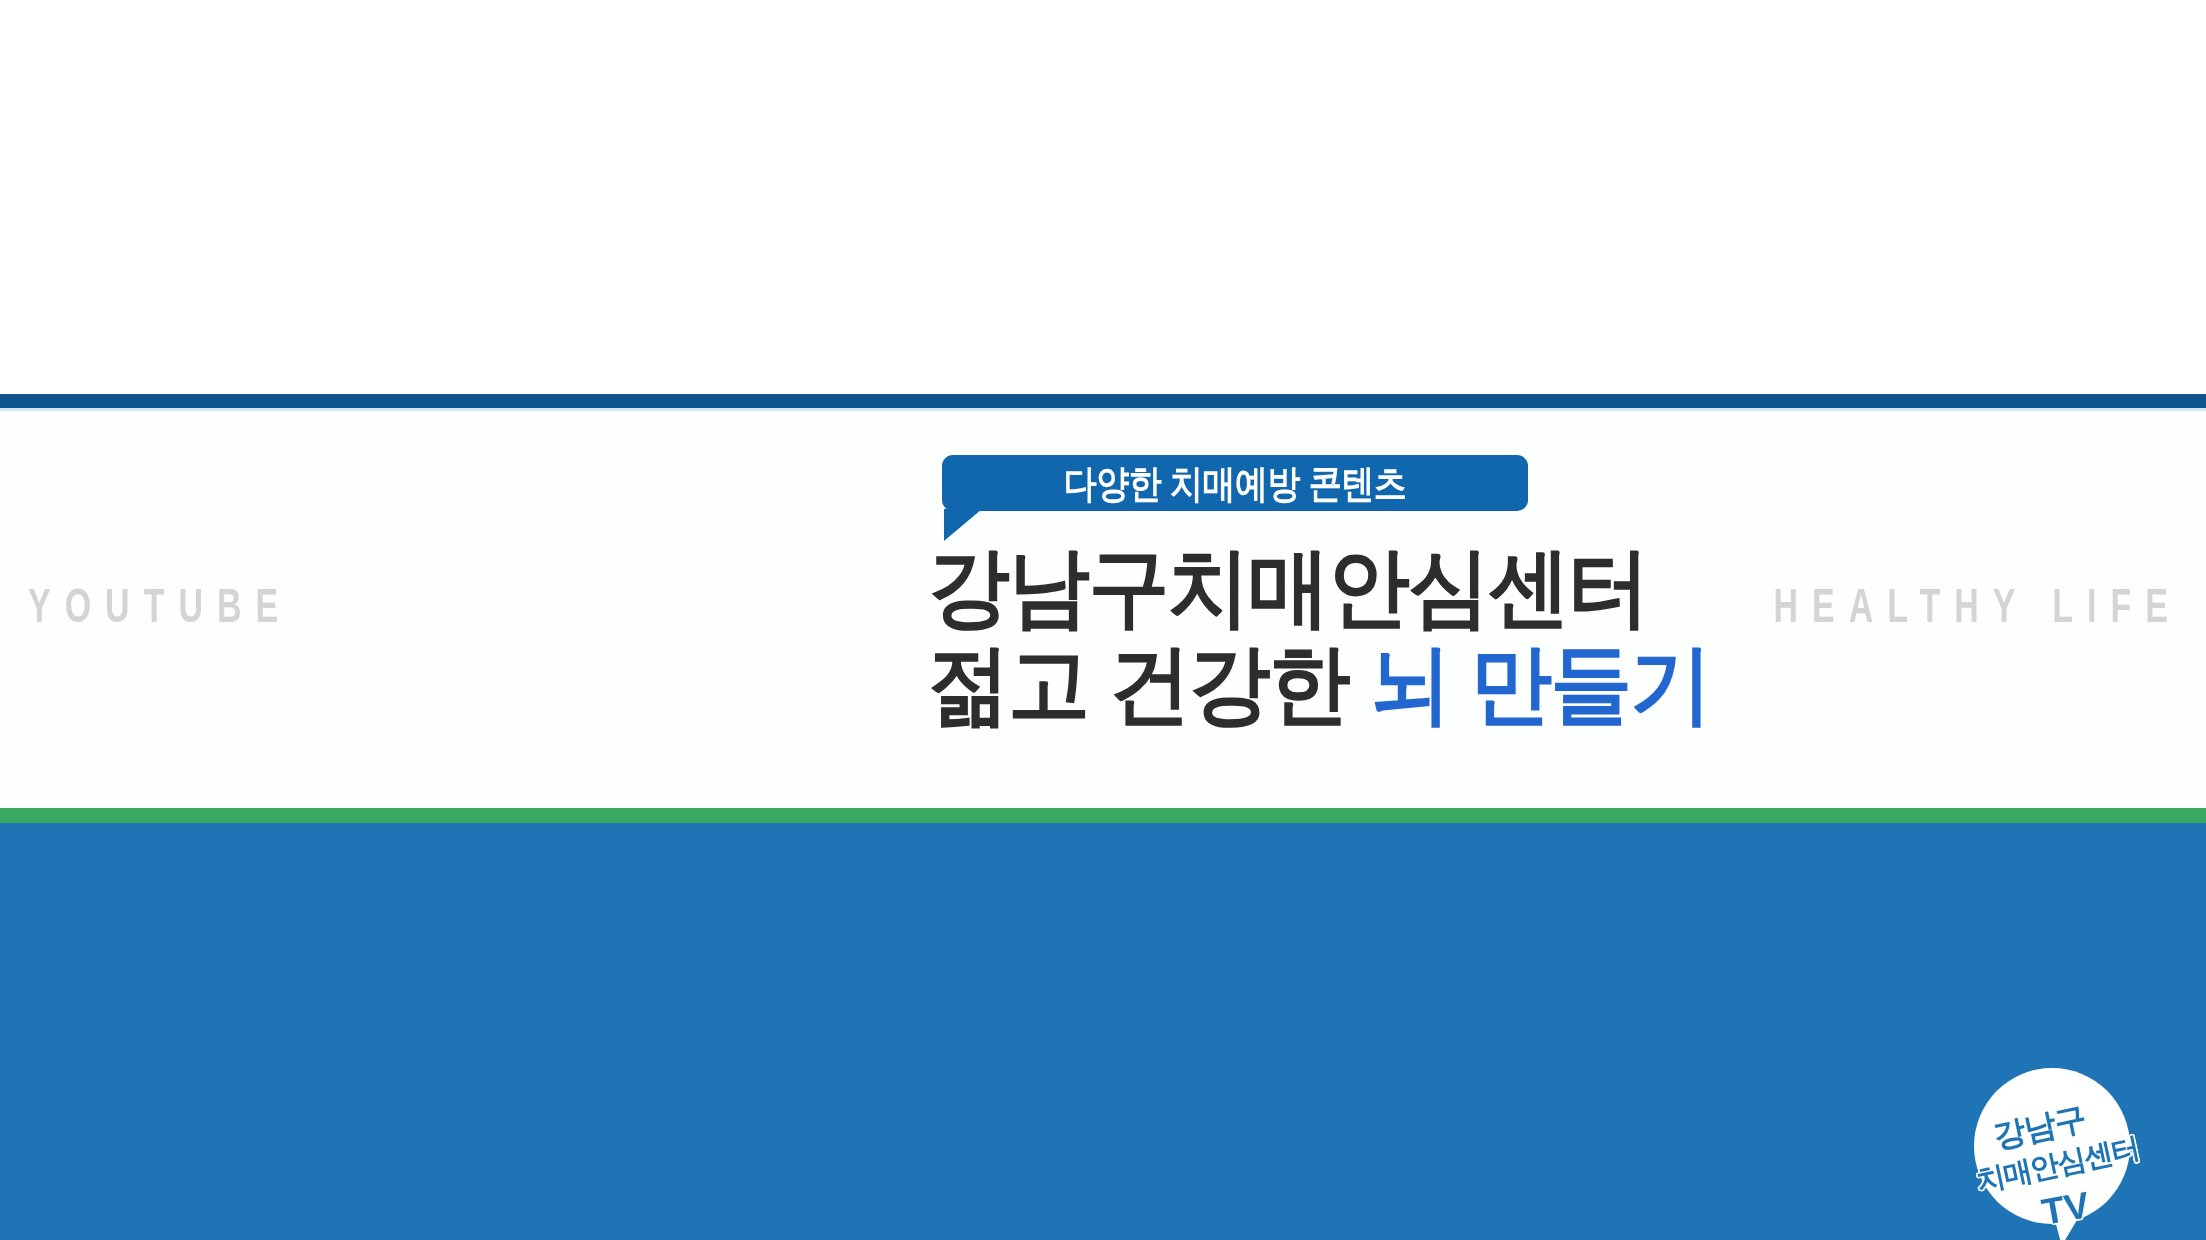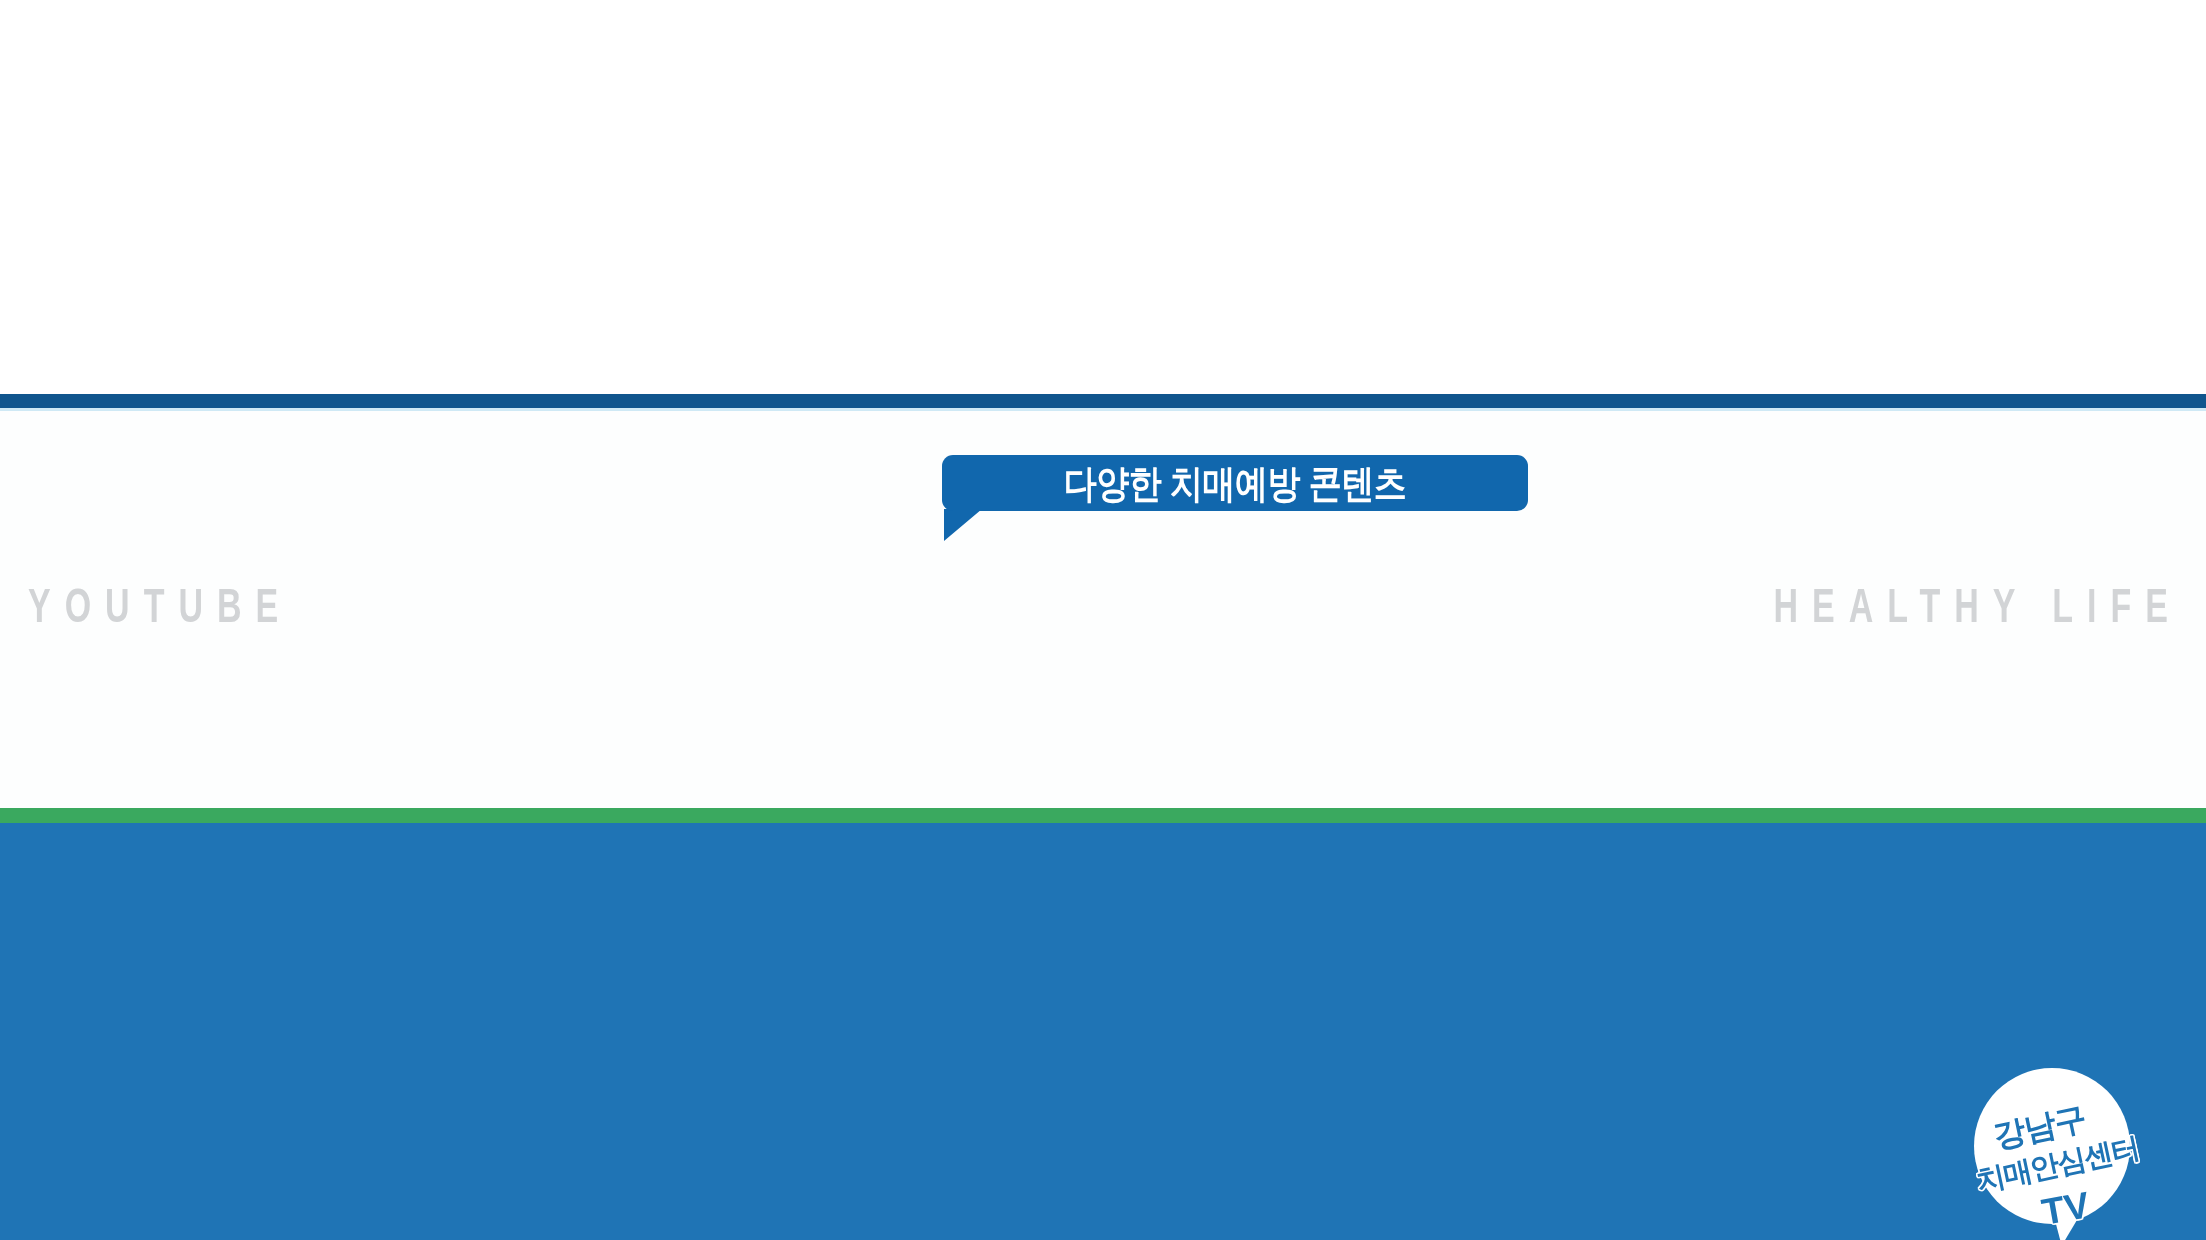--- a/index.html
+++ b/index.html
@@ -236,20 +236,24 @@
 
   <div class="side-word side-word-right">HEALTHY LIFE</div>
 
   <div class="badge-wrap">
     <div class="badge-tail"></div>
     <div class="badge">
       <span class="badge-label">다양한 치매예방 콘텐츠</span>
     </div>
   </div>
 
+  <div class="headline">
+    <div class="headline-line">강남구치매안심센터</div>
+    <div class="headline-line"><span>젊고 건강한 </span><span class="headline-accent">뇌 만들기</span></div>
+  </div>
 
   <div class="green-rule"></div>
 
   <div class="blue-panel"></div>
 
   <div class="logo">
     <div class="logo-tail"></div>
     <div class="logo-circle"></div>
     <div class="logo-text">
       <div class="logo-line logo-line-1">강남구</div>

